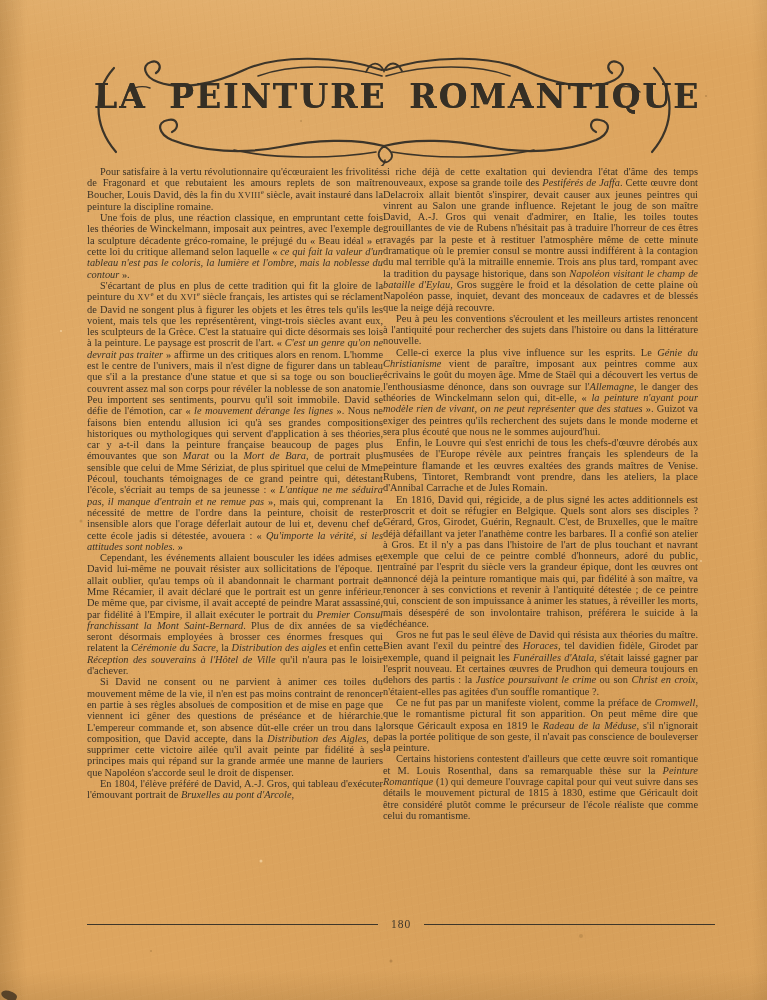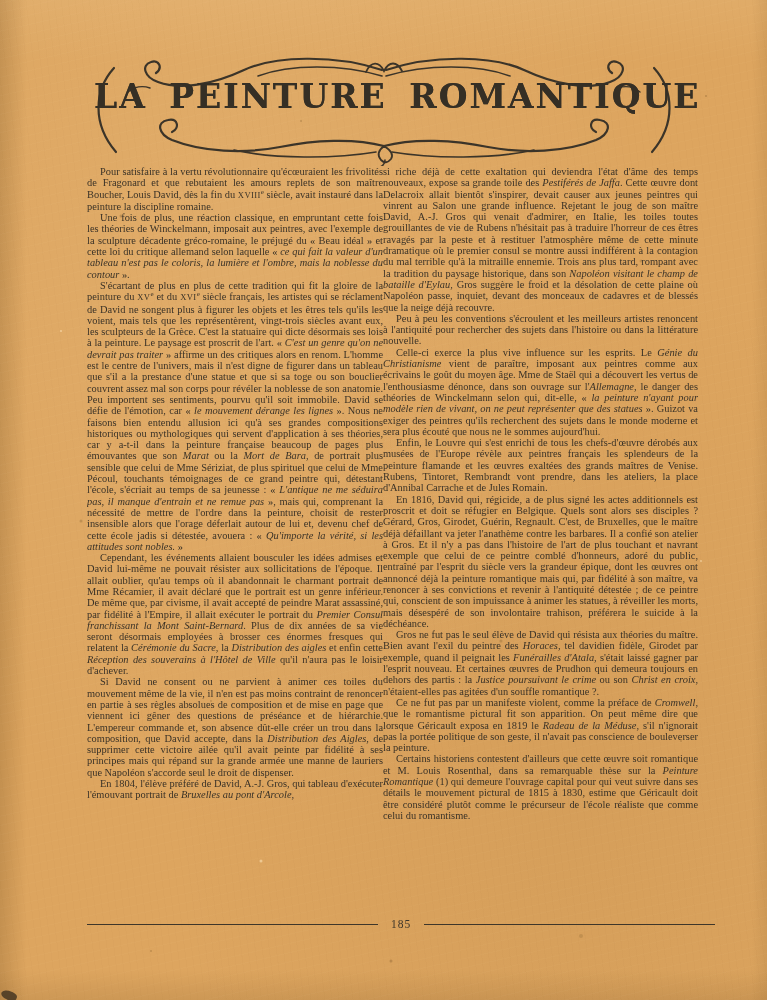--- a/index.html
+++ b/index.html
@@ -144,18 +144,18 @@
         <p><span>Enfin, le Louvre qui s'est enrichi de tous les chefs-d'œuvre dérobés aux musées de l'Europe révèle aux peintres français les splendeurs de la peinture flamande et les œuvres exaltées des grands maîtres de Venise. Rubens, Tintoret, Rembrandt vont prendre, dans les ateliers, la place d'Annibal Carrache et de Jules Romain.</span></p>
         <p><span>En 1816, David qui, régicide, a de plus signé les actes additionnels est proscrit et doit se réfugier en Belgique. Quels sont alors ses disciples ? Gérard, Gros, Girodet, Guérin, Regnault. C'est, de Bruxelles, que le maître déjà défaillant va jeter l'anathème contre les barbares. Il a confié son atelier à Gros. Et il n'y a pas dans l'histoire de l'art de plus touchant et navrant exemple que celui de ce peintre comblé d'honneurs, adoré du public, entraîné par l'esprit du siècle vers la grandeur épique, dont les œuvres ont annoncé déjà la peinture romantique mais qui, par fidélité à son maître, va renoncer à ses convictions et revenir à l'antiquité détestée ; de ce peintre qui, conscient de son impuissance à animer les statues, à réveiller les morts, mais désespéré de son involontaire trahison, préférera le suicide à la déchéance.</span></p>
         <p><span>Gros ne fut pas le seul élève de David qui résista aux théories du maître. Bien avant l'exil du peintre des </span><span class="it">Horaces</span><span>, tel davidien fidèle, Girodet par exemple, quand il peignait les </span><span class="it">Funérailles d'Atala</span><span>, s'était laissé gagner par l'esprit nouveau. Et certaines œuvres de Prudhon qui demeura toujours en dehors des partis : la </span><span class="it">Justice poursuivant le crime</span><span> ou son </span><span class="it">Christ en croix</span><span>, n'étaient-elles pas agitées d'un souffle romantique ?.</span></p>
         <p><span>Ce ne fut pas par un manifeste violent, comme la préface de </span><span class="it">Cromwell</span><span>, que le romantisme pictural fit son apparition. On peut même dire que lorsque Géricault exposa en 1819 le </span><span class="it">Radeau de la Méduse</span><span>, s'il n'ignorait pas la portée politique de son geste, il n'avait pas conscience de bouleverser la peinture.</span></p>
         <p><span>Certains historiens contestent d'ailleurs que cette œuvre soit romantique et M. Louis Rosenthal, dans sa remarquable thèse sur la </span><span class="it">Peinture Romantique</span><span> (1) qui demeure l'ouvrage capital pour qui veut suivre dans ses détails le mouvement pictural de 1815 à 1830, estime que Géricault doit être considéré plutôt comme le précurseur de l'école réaliste que comme celui du romantisme.</span></p>
       </div>
   </div>
 
   <div class="footer">
     <div class="rule"></div>
-    <div class="pageno">185</div>
+    <div class="pageno">180</div>
     <div class="rule"></div>
   </div>
 
   <div class="corner-mark"></div>
 </div>
 
 </body></html>

